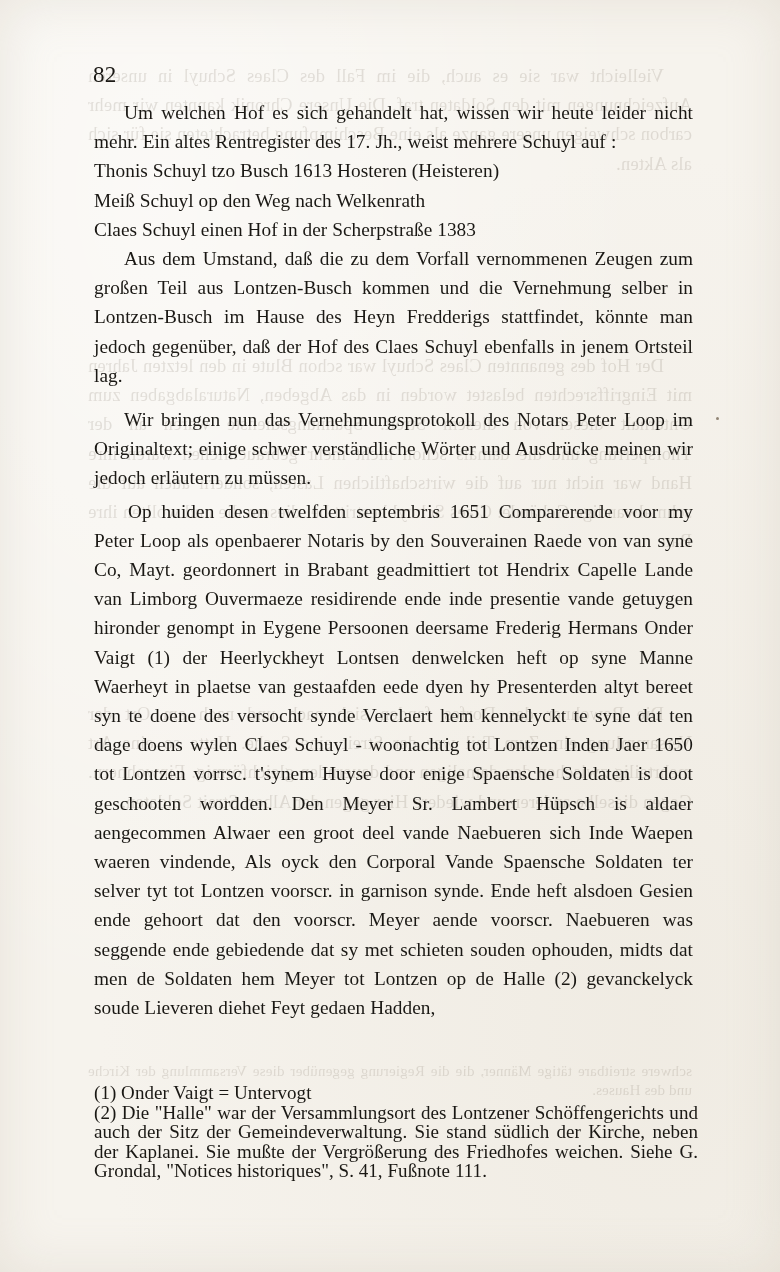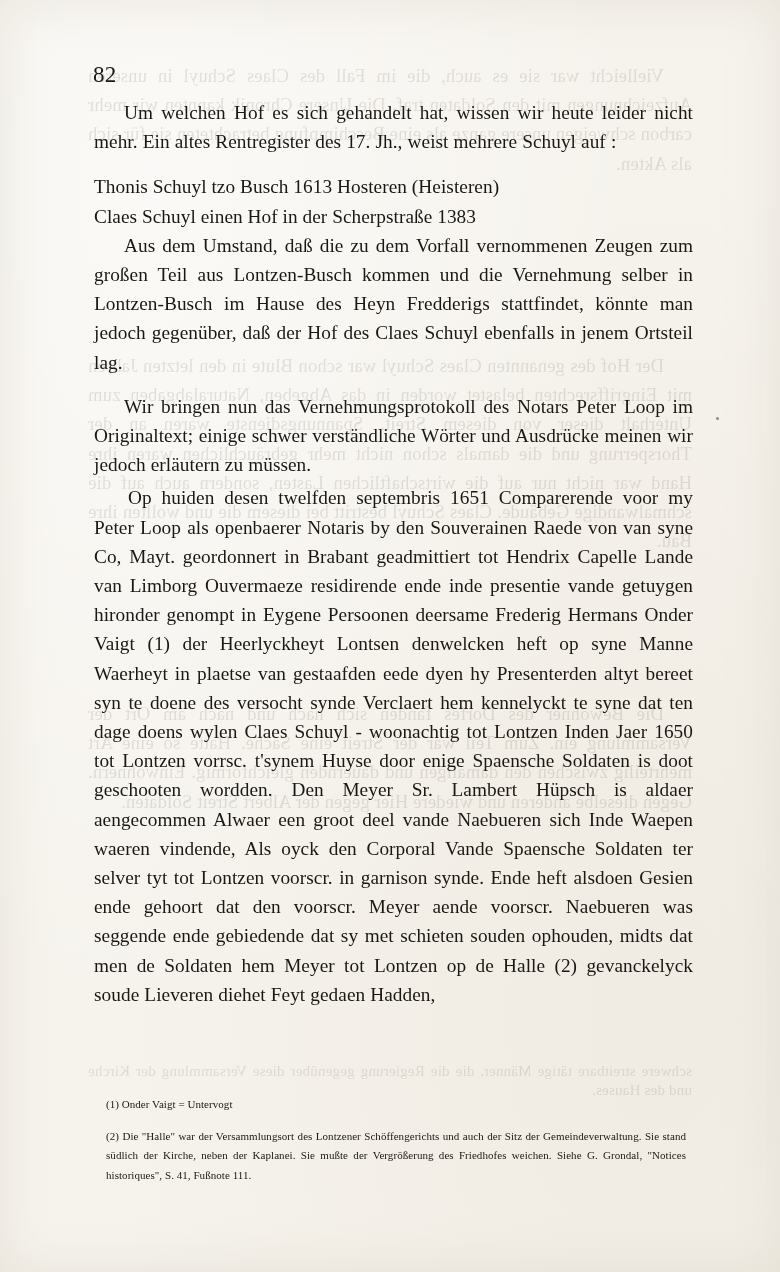--- a/index.html
+++ b/index.html
@@ -96,34 +96,34 @@
     list-style: none;
   }
   ul.schuyl-list li {
     font-size: 19.3px;
     line-height: 29.2px;
     text-align: left;
     letter-spacing: 0.05px;
     white-space: nowrap;
   }
 
-  .list-wrap { margin-top: 16px; }
+  .list-wrap { margin-top: 0; }
 
   .protocol { margin-top: 4px; }
   .protocol p.para { text-indent: 34px; }
 
   .footnotes {
     position: absolute;
     left: 94px;
     top: 1083px;
     width: 604px;
   }
   .footnotes p {
-    margin: 12px;
-    font-size: 11px;
+    margin: 0;
+    font-size: 19px;
     line-height: 19.6px;
     text-align: justify;
     letter-spacing: 0.05px;
     -webkit-hyphens: none;
     hyphens: none;
   }
   .footnotes p.fn-single { text-align: left; }
 
   .speck {
     position: absolute;
@@ -161,20 +161,21 @@
 
     <div class="folio">82</div>
 
     <div class="textblock">
 
       <p class="para">Um welchen Hof es sich gehandelt hat, wissen wir heute leider nicht mehr. Ein altes Rentregister des 17. Jh., weist mehrere Schuyl auf :</p>
 
       <div class="list-wrap">
         <ul class="schuyl-list">
           <li>Thonis Schuyl tzo Busch 1613 Hosteren (Heisteren)</li>
+          <li>Meiß Schuyl op den Weg nach Welkenrath</li>
           <li>Claes Schuyl einen Hof in der Scherpstraße 1383</li>
         </ul>
       </div>
 
       <p class="para">Aus dem Umstand, daß die zu dem Vorfall vernommenen Zeugen zum großen Teil aus Lontzen-Busch kommen und die Vernehmung selber in Lontzen-Busch im Hause des Heyn Fredderigs stattfindet, könnte man jedoch gegenüber, daß der Hof des Claes Schuyl ebenfalls in jenem Ortsteil lag.</p>
 
       <p class="para">Wir bringen nun das Vernehmungsprotokoll des Notars Peter Loop im Originaltext; einige schwer verständliche Wörter und Ausdrücke meinen wir jedoch erläutern zu müssen.</p>
 
       <div class="protocol">
         <p class="para">Op huiden desen twelfden septembris 1651 Comparerende voor my Peter Loop als openbaerer Notaris by den Souverainen Raede von van syne Co, Mayt. geordonnert in Brabant geadmittiert tot Hendrix Capelle Lande van Limborg Ouvermaeze residirende ende inde presentie vande getuygen hironder genompt in Eygene Persoonen deersame Frederig Hermans Onder Vaigt (1) der Heerlyckheyt Lontsen denwelcken heft op syne Manne Waerheyt in plaetse van gestaafden eede dyen hy Presenterden altyt bereet syn te doene des versocht synde Verclaert hem kennelyckt te syne dat ten dage doens wylen Claes Schuyl - woonachtig tot Lontzen Inden Jaer 1650 tot Lontzen vorrsc. t'synem Huyse door enige Spaensche Soldaten is doot geschooten wordden. Den Meyer Sr. Lambert Hüpsch is aldaer aengecommen Alwaer een groot deel vande Naebueren sich Inde Waepen waeren vindende, Als oyck den Corporal Vande Spaensche Soldaten ter selver tyt tot Lontzen voorscr. in garnison synde. Ende heft alsdoen Gesien ende gehoort dat den voorscr. Meyer aende voorscr. Naebueren was seggende ende gebiedende dat sy met schieten souden ophouden, midts dat men de Soldaten hem Meyer tot Lontzen op de Halle (2) gevanckelyck soude Lieveren diehet Feyt gedaen Hadden,</p>

